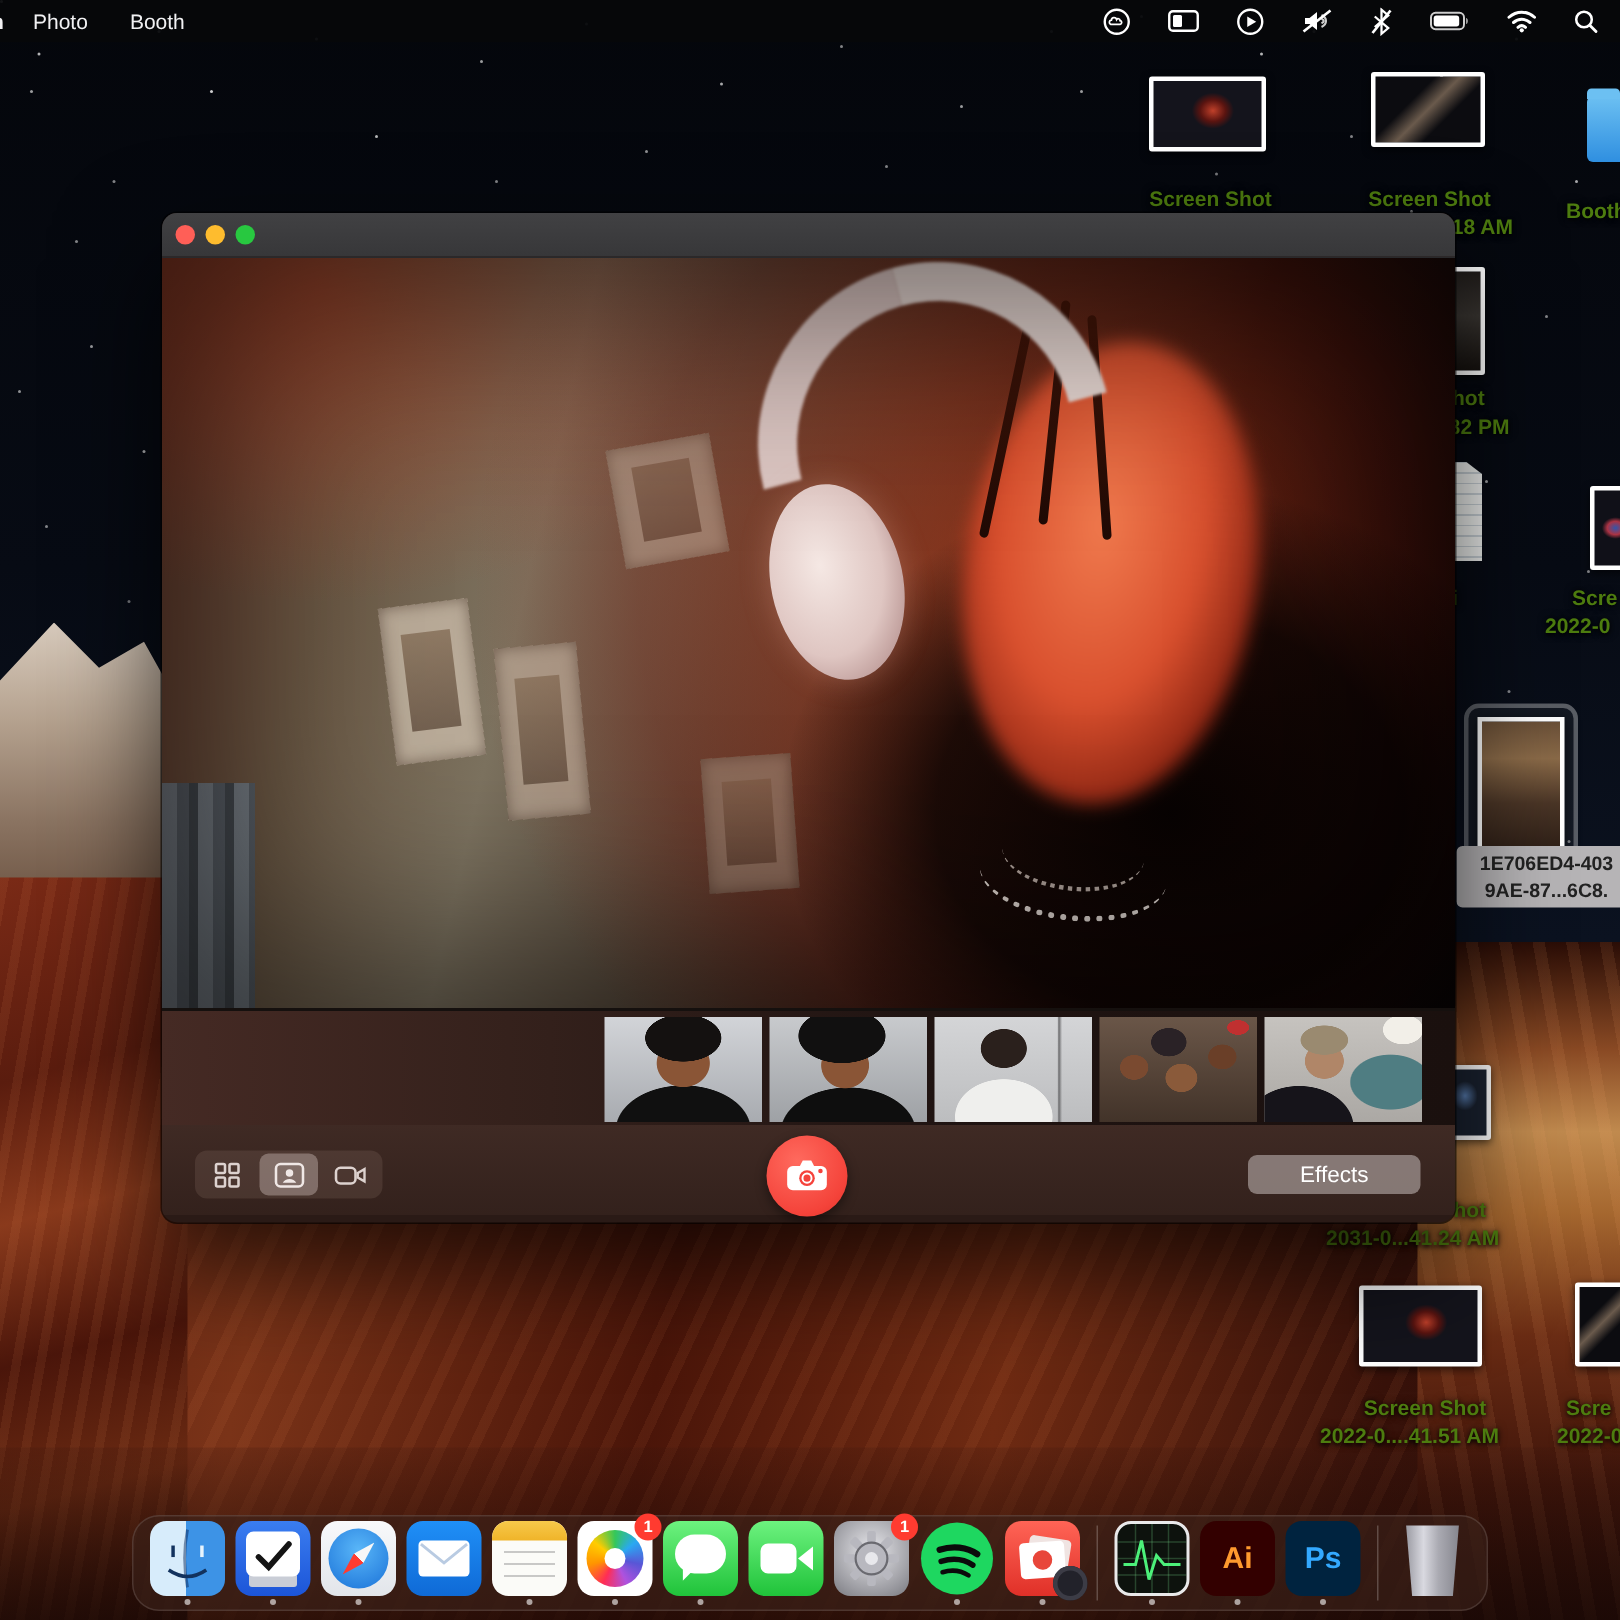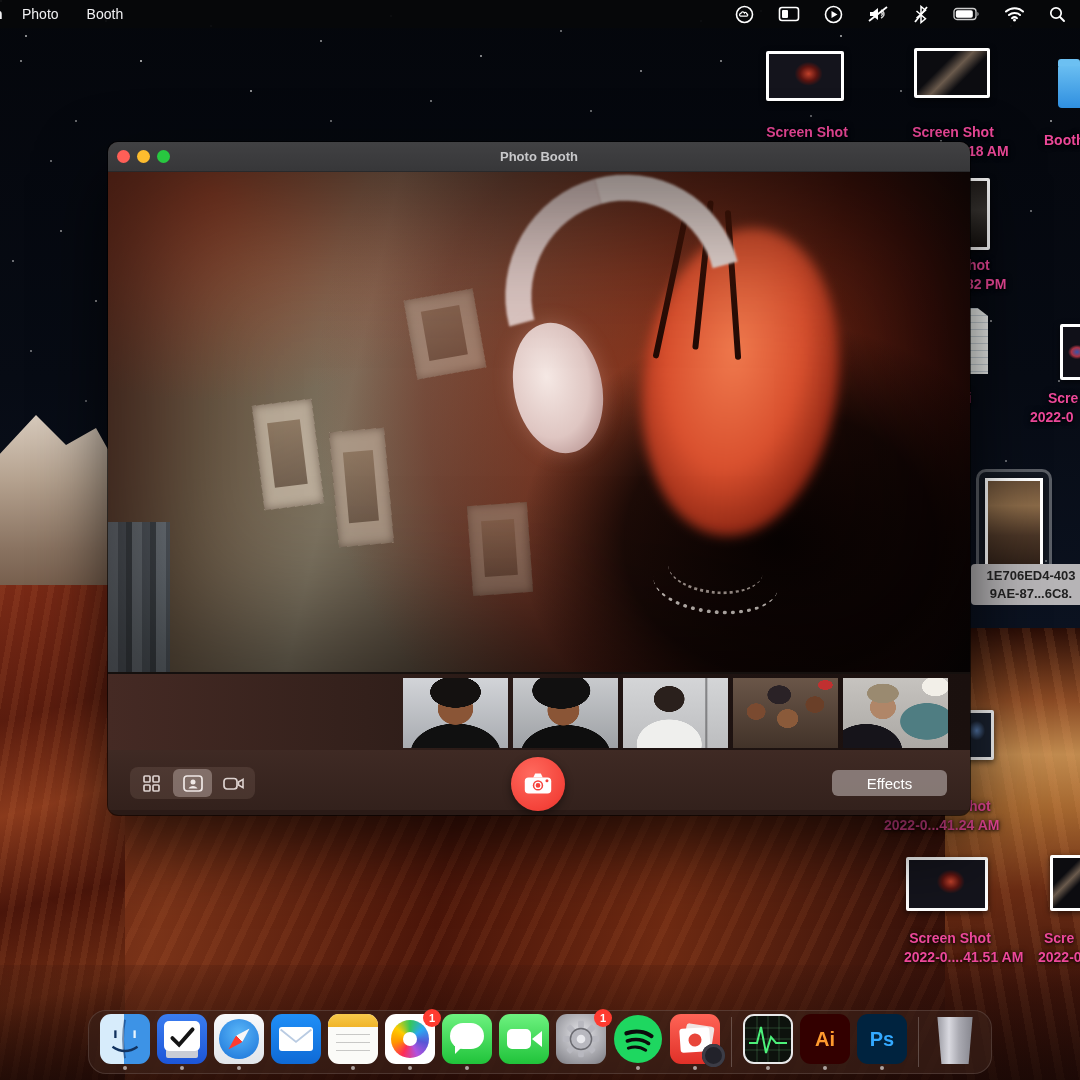--- a/index.html
+++ b/index.html
@@ -46,21 +46,21 @@
   
   #menubar { position:absolute; left:0; top:0; width:1080px; height:28px; z-index:40;
     background:rgba(6,7,10,.94); display:flex; align-items:center; color:#f1f1f3; }
   .mb-app-partial { font-weight:700; font-size:14px; margin-left:-6px; width:14px; overflow:hidden; }
   .mb-item { font-size:14px; font-weight:500; padding:0 14px; }
   .mb-item:first-of-type { margin-left:8px; }
   #mb-status { margin-left:auto; display:flex; align-items:center; gap:24px; padding-right:14px; }
   #mb-status svg { display:block; }
 
   
-  .dlabel { position:absolute; z-index:5; color:#ec4899; font-size:14px; font-weight:700;
+  .dlabel { position:absolute; z-index:5; color:#4d7c0f; font-size:14px; font-weight:700;
     text-shadow:0 1px 3px rgba(0,0,0,.95), 0 0 6px rgba(0,0,0,.6); white-space:nowrap; }
   .dlabel.center { text-align:center; }
   .dthumb { position:absolute; z-index:5; border:3px solid #fff; border-radius:2px;
     box-shadow:0 2px 6px rgba(0,0,0,.6); }
   .dt-a { background:radial-gradient(14px 12px at 55% 45%, #c0402a, #5a1410 60%, #14141c 100%), #14141c; }
   .dt-b { background:linear-gradient(135deg,#0c0c10 35%, #6a5a4c 50%, #0c0c10 66%); }
   .dt-c { background:linear-gradient(180deg,#201c1a 0%,#3a3632 45%,#16120f 100%); }
   .dt-d { background:radial-gradient(10px 8px at 50% 50%, #3355aa, #aa3344 55%, #101018 90%), #101018; }
   .dt-e { background:radial-gradient(12px 14px at 45% 40%, #5a80b5, #1a2230 70%), #1a2230; }
   .folder { position:absolute; z-index:5; width:56px; height:44px; border-radius:4px;
@@ -339,33 +339,32 @@
 
 <div class="selring" style="left:976px; top:469px;"></div>
 <div class="uuid-thumb" style="left:985px; top:478px;"></div>
 <div class="uuid-label" style="left:971px; top:564px;">
   <div>1E706ED4-403</div>
   <div>9AE-87...6C8.</div>
 </div>
 
 <div class="dthumb dt-e" style="left:962px; top:710px; width:32px; height:50px;"></div>
 <div class="dlabel" style="left:969px; top:798px;">hot</div>
-<div class="dlabel" style="left:884px; top:817px;">2022-0...41.24 AM</div>
+<div class="dlabel" style="left:884px; top:817px;">2031-0...41.24 AM</div>
 
 <div class="dthumb dt-a" style="left:906px; top:857px; width:82px; height:54px;"></div>
 <div class="dlabel center" style="left:895px; top:930px; width:110px;">Screen Shot</div>
-<div class="dlabel" style="left:904px; top:949px;">2022-0....41.51 AM</div>
+<div class="dlabel" style="left:880px; top:949px;">2022-0....41.51 AM</div>
 
 <div class="dthumb dt-b" style="left:1050px; top:855px; width:34px; height:56px;"></div>
 <div class="dlabel" style="left:1044px; top:930px;">Scre</div>
 <div class="dlabel" style="left:1038px; top:949px;">2022-0</div>
 
 <div id="pbwin">
   <div id="titlebar">
-    <span id="wintitle">Photo Booth</span>
     <span class="tl red"></span>
     <span class="tl yellow"></span>
     <span class="tl green"></span>
   </div>
 
   <div id="vf">
     <div class="poster p3"></div>
     <div class="poster p1"></div>
     <div class="poster p2"></div>
     <div class="poster p4"></div>

